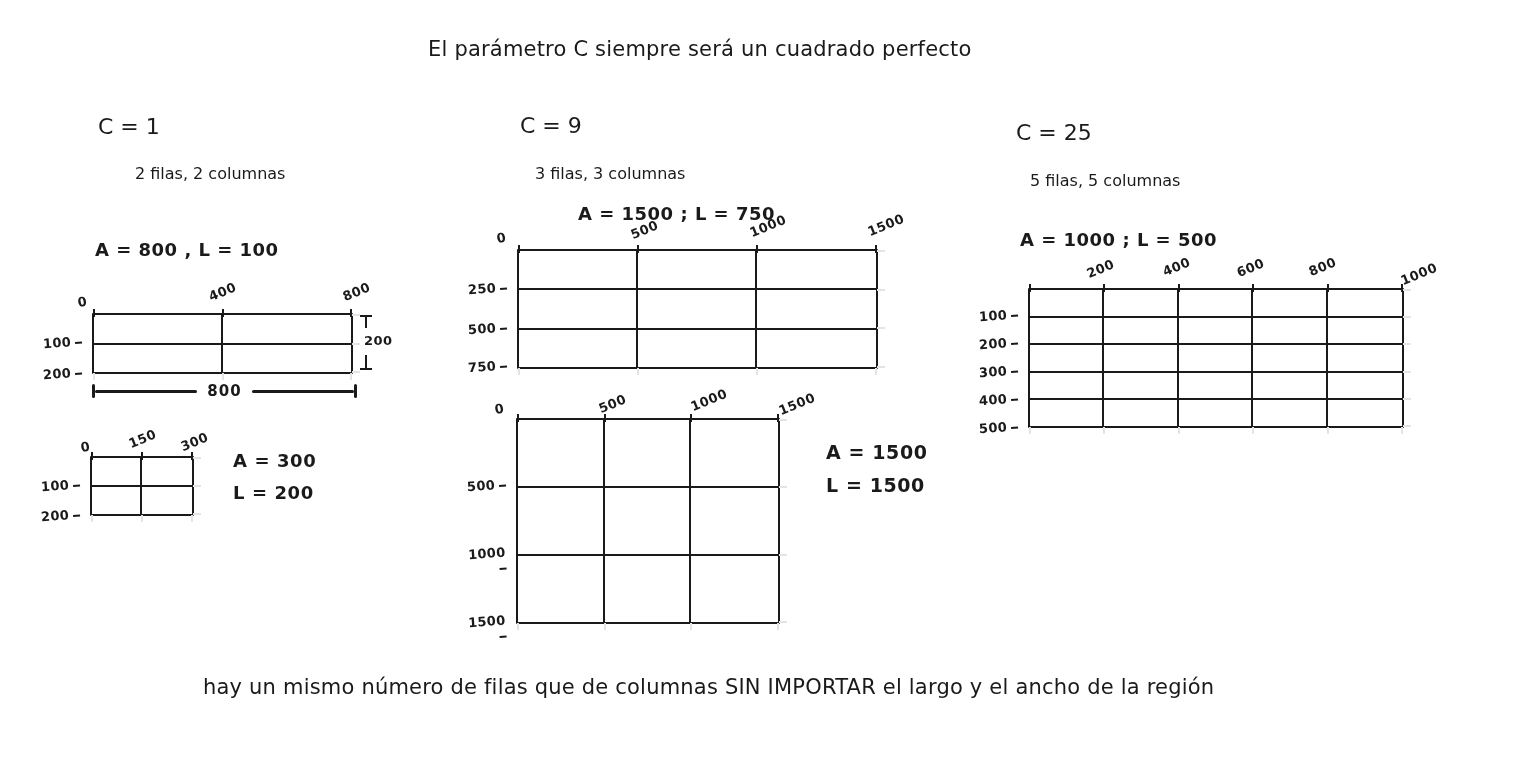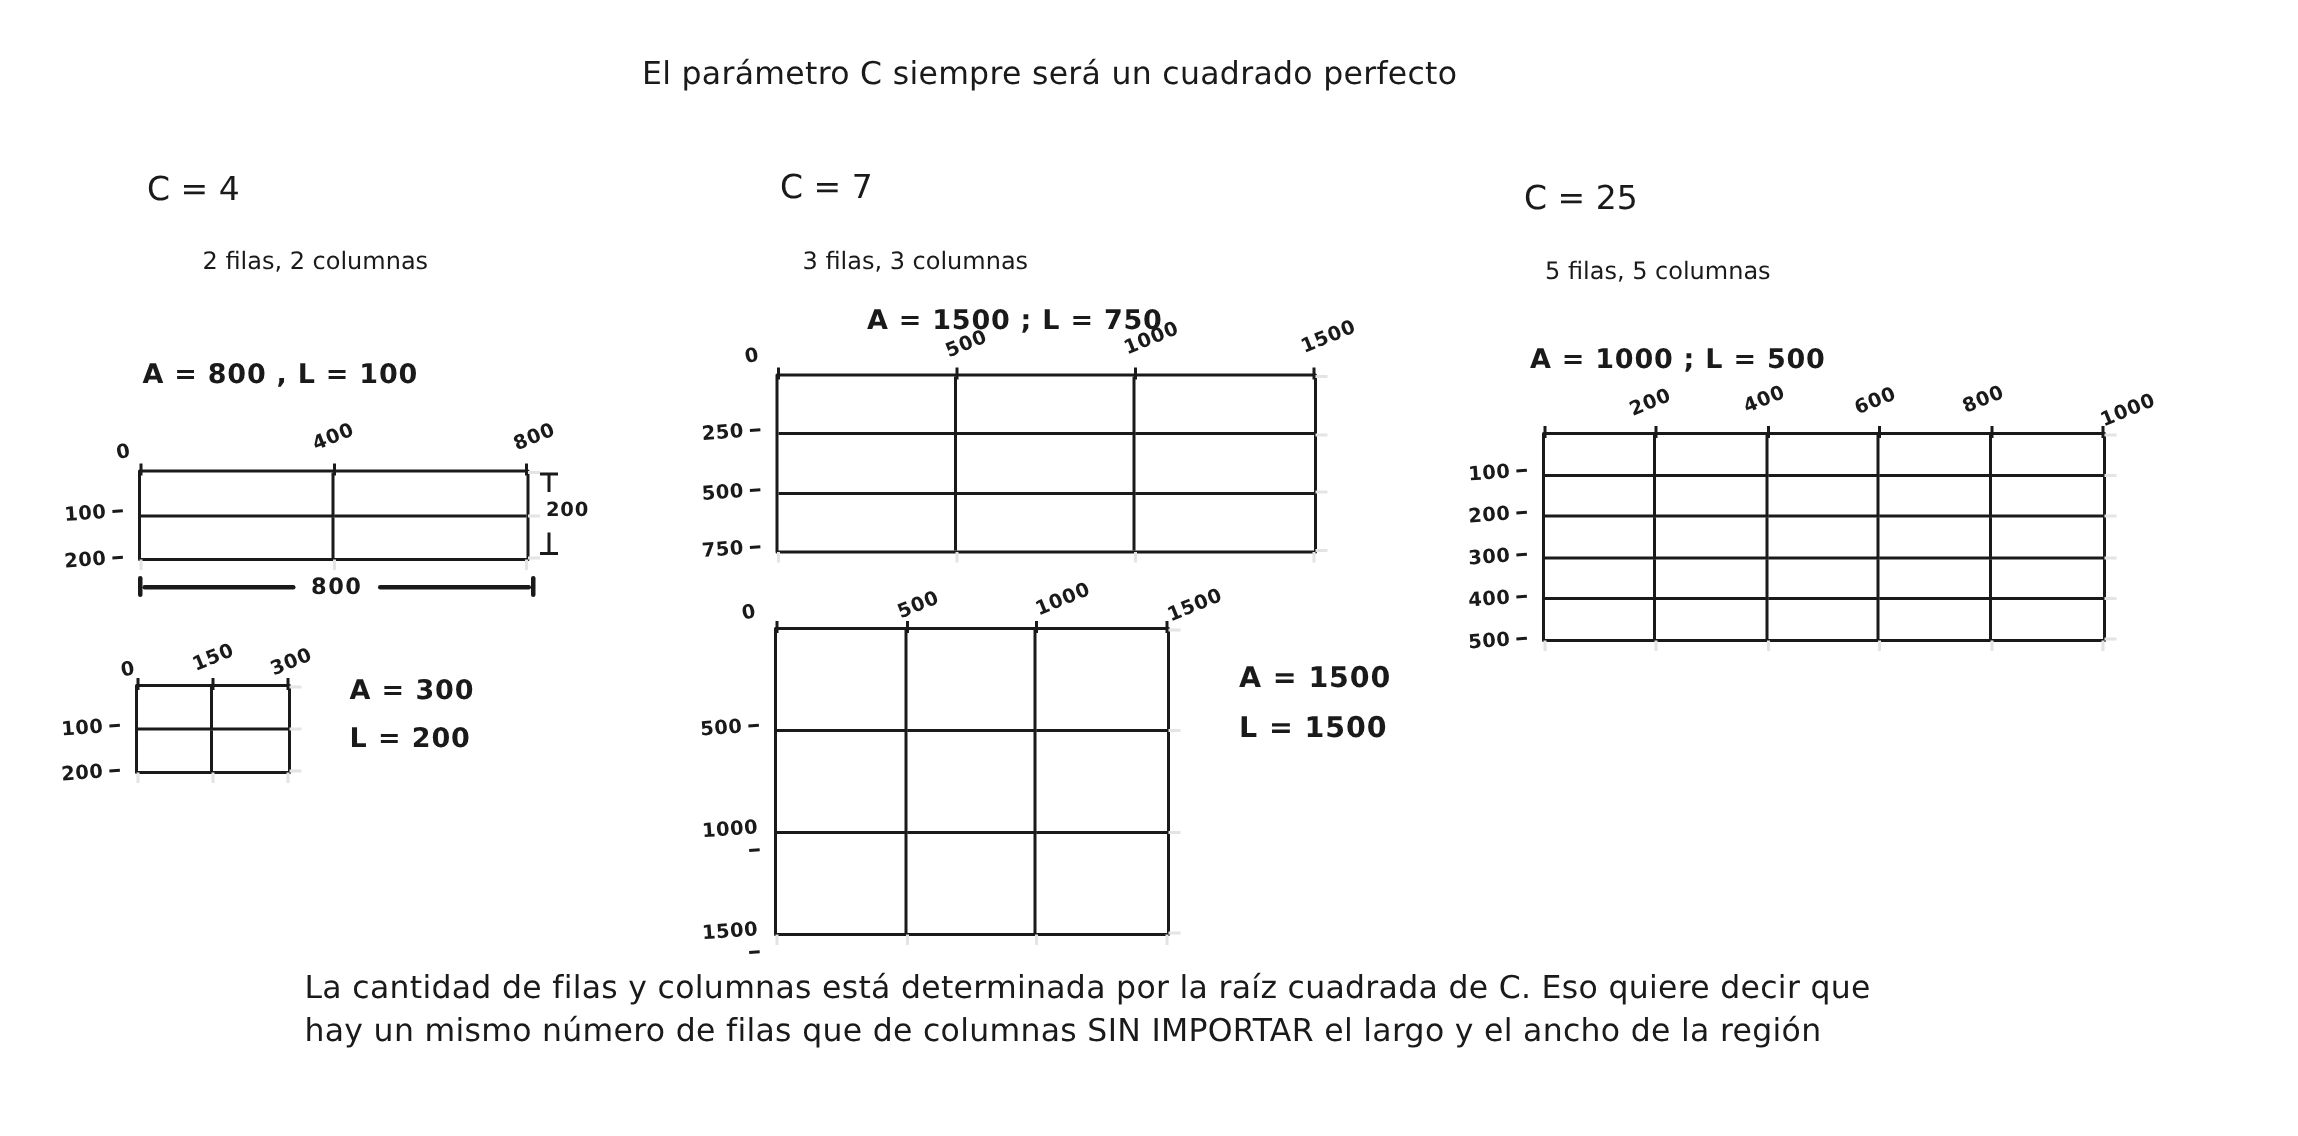--- a/index.html
+++ b/index.html
@@ -93,21 +93,21 @@
 
   .footer { font-size: 21px; letter-spacing: 0.2px; }
 </style>
 </head>
 <body>
 
 <div class="canvas">
 
   <div class="abs title" style="left:428px; top:37px;">El parámetro C siempre será un cuadrado perfecto</div>
 
-  <div class="abs heading" style="left:98px; top:114px;">C = 4</div>
+  <div class="abs heading" style="left:98px; top:114px;">C = 1</div>
   <div class="abs subhead" style="left:135px; top:164px;">2 filas, 2 columnas</div>
   <div class="abs params" style="left:95px; top:239px;">A = 800  ,   L = 100</div>
 
   <div class="grid-wrap" style="left:92px; top:313px; width:261px; height:61px;">
     <div class="grid" style="grid-template-columns: repeat(2, 1fr);">
         <div class="cell br bb"></div>
         <div class="cell bb"></div>
         <div class="cell br"></div>
         <div class="cell"></div>
         <div class="vtick" style="left: calc(0% - 1px);"></div>
@@ -164,21 +164,21 @@
     <span class="xtick" style="left:94px; top:-17px;">300</span>
     <span class="ytick" style="top:22px;">100</span>
     <span class="ytick" style="top:52px;">200</span>
   </div>
 
   <div class="abs annot" style="left:233px; top:450px;">
     <div>A = 300</div>
     <div>L = 200</div>
   </div>
 
-  <div class="abs heading" style="left:520px; top:113px;">C = 7</div>
+  <div class="abs heading" style="left:520px; top:113px;">C = 9</div>
   <div class="abs subhead" style="left:535px; top:164px;">3 filas, 3 columnas</div>
   <div class="abs params" style="left:562px; top:203px;margin-left:16px;">A = 1500 ;   L = 750</div>
 
   <div class="grid-wrap" style="left:517px; top:249px; width:361px; height:120px;">
     <div class="grid" style="grid-template-columns: repeat(3, 1fr);">
         <div class="cell br bb"></div>
         <div class="cell br bb"></div>
         <div class="cell bb"></div>
         <div class="cell br bb"></div>
         <div class="cell br bb"></div>
@@ -301,16 +301,15 @@
     <span class="xtick" style="left:212px; top:-23px;">600</span>
     <span class="xtick" style="left:284px; top:-24px;">800</span>
     <span class="xtick" style="left:376px; top:-15px;">1000</span>
     <span class="ytick" style="top:20px;">100</span>
     <span class="ytick" style="top:48px;">200</span>
     <span class="ytick" style="top:76px;">300</span>
     <span class="ytick" style="top:104px;">400</span>
     <span class="ytick" style="top:132px;">500</span>
   </div>
 
-  <div class="abs footer" style="left:203px; top:646px;">La cantidad de filas y columnas está determinada por la raíz cuadrada de C. Eso quiere decir que</div>
   <div class="abs footer" style="left:203px; top:675px;text-align:center;">hay un mismo número de filas que de columnas SIN IMPORTAR el largo y el ancho de la región</div>
 
 </div>
 
 </body></html>

